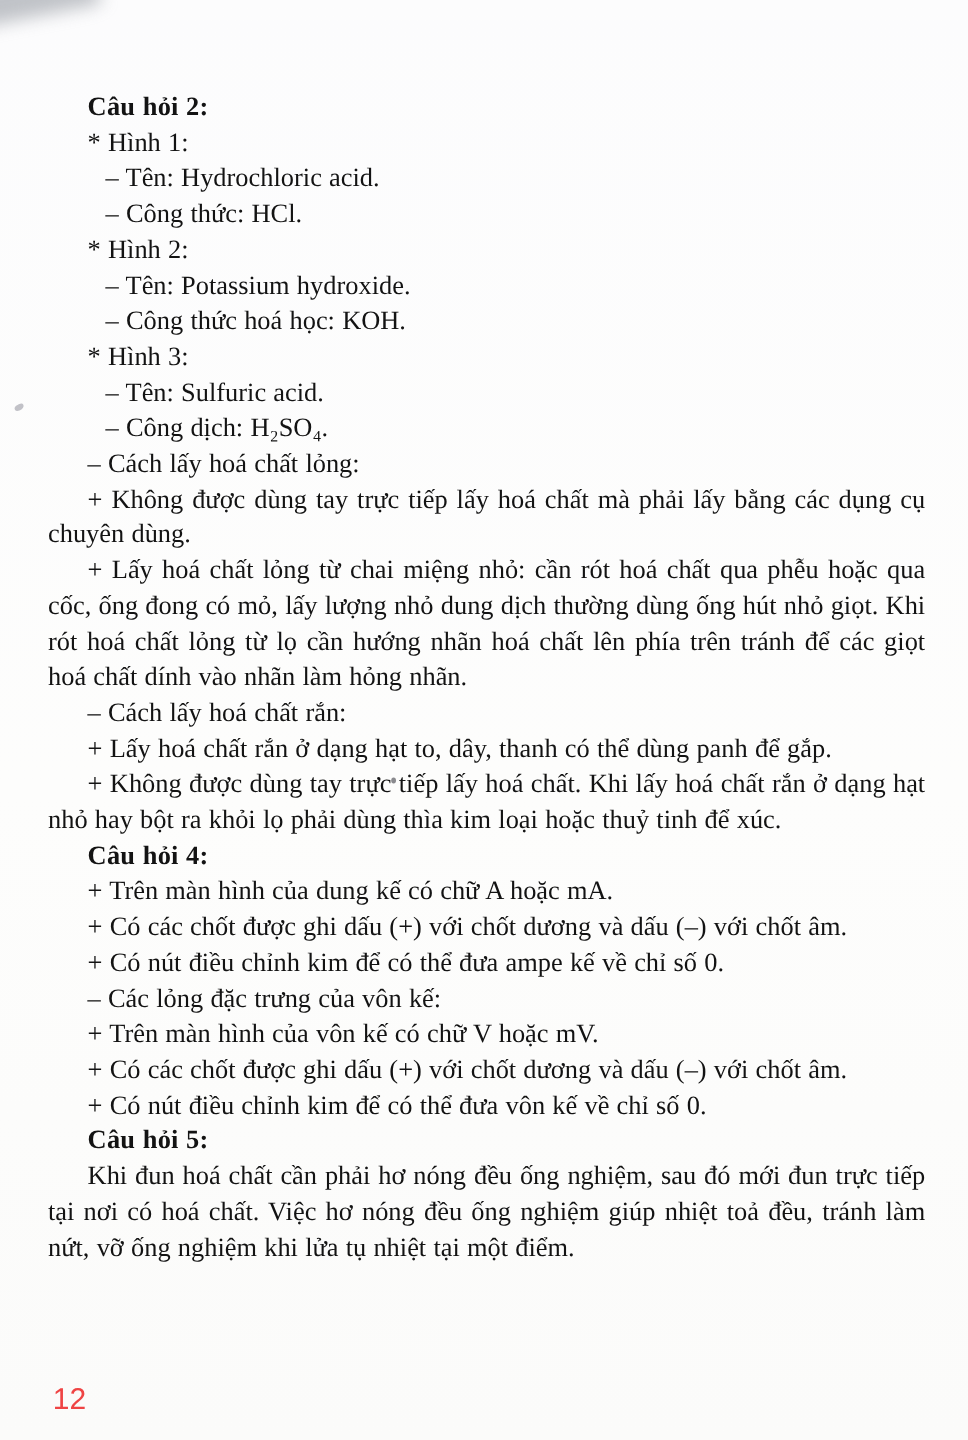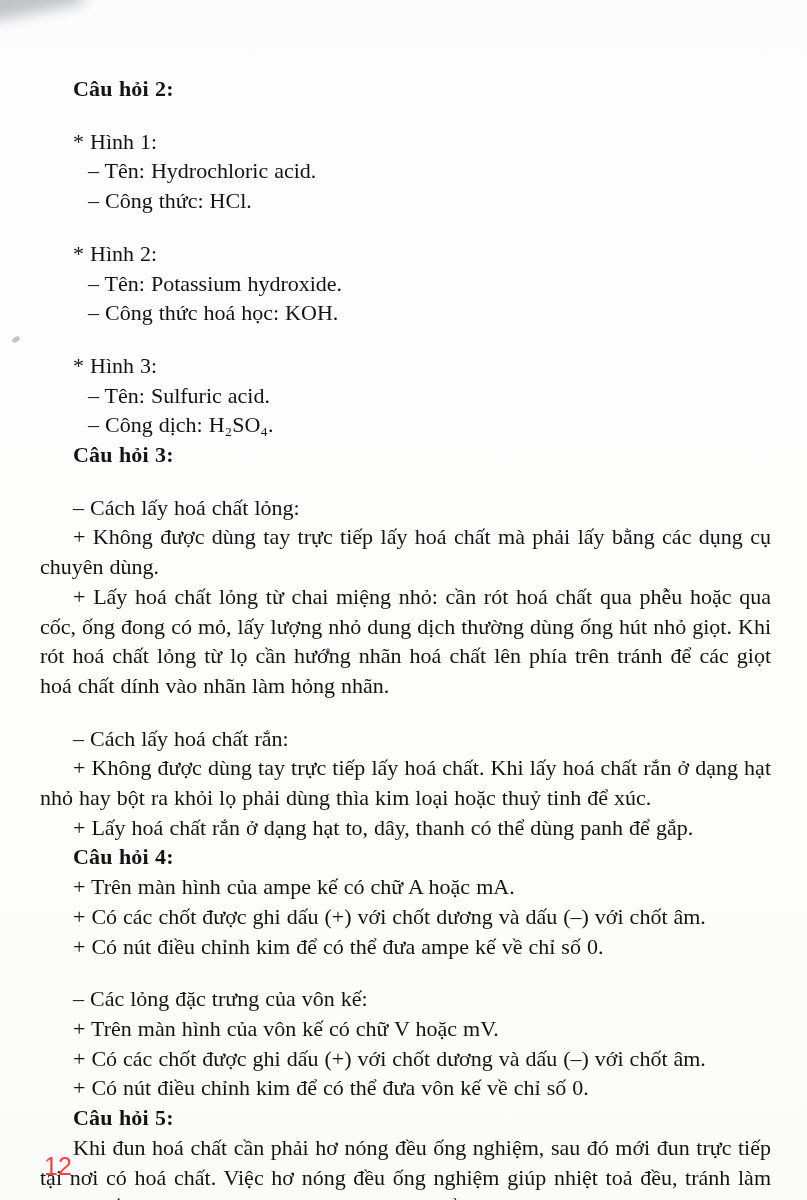--- a/index.html
+++ b/index.html
@@ -68,21 +68,20 @@
     padding: 0;
     text-indent: 33px;
   }
   .page-content p.heading {
     font-weight: 700;
     text-align: left;
     letter-spacing: 0.2px;
   }
   .page-content p.item {
     text-align: left;
-    margin-top: 23px;
   }
   .page-content p.item-sub {
     text-align: left;
     text-indent: 48px;
   }
   .page-number {
     position: absolute;
     left: 44px;
     top: 1152px;
     font-family: "Liberation Sans", "DejaVu Sans", sans-serif;
@@ -103,29 +102,28 @@
     <p class="heading">Câu hỏi 2:</p>
     <p class="item">* Hình 1:</p>
     <p class="item-sub">– Tên: Hydrochloric acid.</p>
     <p class="item-sub">– Công thức: HCl.</p>
     <p class="item">* Hình 2:</p>
     <p class="item-sub">– Tên: Potassium hydroxide.</p>
     <p class="item-sub">– Công thức hoá học: KOH.</p>
     <p class="item">* Hình 3:</p>
     <p class="item-sub">– Tên: Sulfuric acid.</p>
     <p class="item-sub">– Công dịch: H₂SO₄.</p>
-    <p class="heading">Câu hỏi 3:</p>
     <p class="item">– Cách lấy hoá chất lỏng:</p>
     <p class="para">+ Không được dùng tay trực tiếp lấy hoá chất mà phải lấy bằng các dụng cụ chuyên dùng.</p>
     <p class="para">+ Lấy hoá chất lỏng từ chai miệng nhỏ: cần rót hoá chất qua phễu hoặc qua cốc, ống đong có mỏ, lấy lượng nhỏ dung dịch thường dùng ống hút nhỏ giọt. Khi rót hoá chất lỏng từ lọ cần hướng nhãn hoá chất lên phía trên tránh để các giọt hoá chất dính vào nhãn làm hỏng nhãn.</p>
     <p class="item">– Cách lấy hoá chất rắn:</p>
+    <p class="para">+ Lấy hoá chất rắn ở dạng hạt to, dây, thanh có thể dùng panh để gắp.</p>
     <p class="para">+ Không được dùng tay trực tiếp lấy hoá chất. Khi lấy hoá chất rắn ở dạng hạt nhỏ hay bột ra khỏi lọ phải dùng thìa kim loại hoặc thuỷ tinh để xúc.</p>
-    <p class="para">+ Lấy hoá chất rắn ở dạng hạt to, dây, thanh có thể dùng panh để gắp.</p>
     <p class="heading">Câu hỏi 4:</p>
-    <p class="para">+ Trên màn hình của ampe kế có chữ A hoặc mA.</p>
+    <p class="para">+ Trên màn hình của dung kế có chữ A hoặc mA.</p>
     <p class="para">+ Có các chốt được ghi dấu (+) với chốt dương và dấu (–) với chốt âm.</p>
     <p class="para">+ Có nút điều chỉnh kim để có thể đưa ampe kế về chỉ số 0.</p>
     <p class="item">– Các lỏng đặc trưng của vôn kế:</p>
     <p class="para">+ Trên màn hình của vôn kế có chữ V hoặc mV.</p>
     <p class="para">+ Có các chốt được ghi dấu (+) với chốt dương và dấu (–) với chốt âm.</p>
     <p class="para">+ Có nút điều chỉnh kim để có thể đưa vôn kế về chỉ số 0.</p>
     <p class="heading">Câu hỏi 5:</p>
     <p class="para">Khi đun hoá chất cần phải hơ nóng đều ống nghiệm, sau đó mới đun trực tiếp tại nơi có hoá chất. Việc hơ nóng đều ống nghiệm giúp nhiệt toả đều, tránh làm nứt, vỡ ống nghiệm khi lửa tụ nhiệt tại một điểm.</p>
   </div>
 

